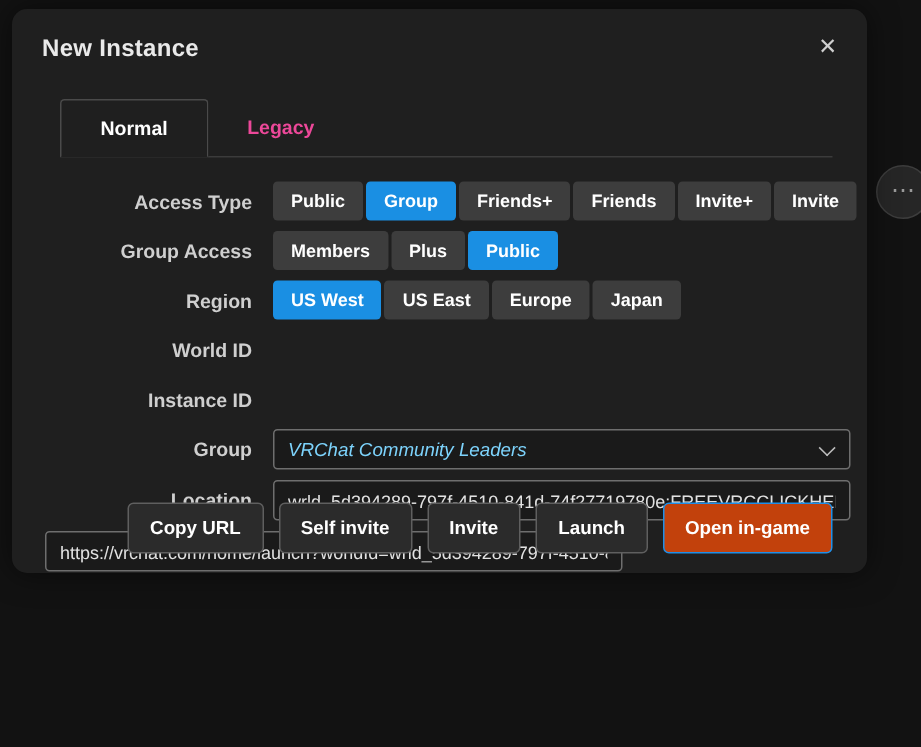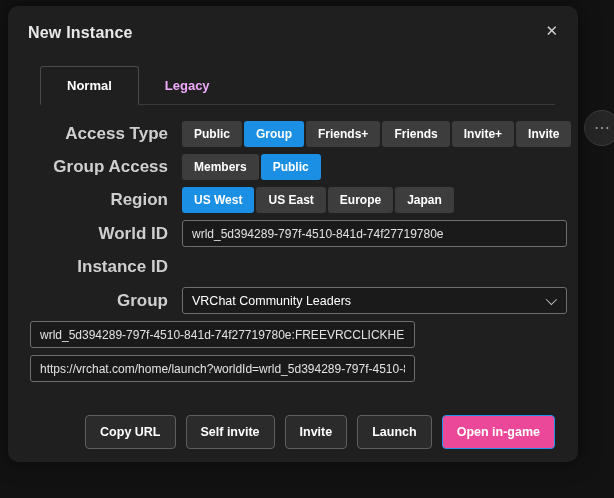--- a/index.html
+++ b/index.html
@@ -13,52 +13,51 @@
 
   
   .more-fab {
     position:absolute; left:584px; top:110px; width:36px; height:36px;
     border-radius:50%; background:#262626; border:1px solid #3d3d3d;
     color:#9a9a9a; font-size:16px; line-height:32px; text-align:center;
     cursor:pointer; z-index:0;
   }
 
   .modal {
-    position:absolute; left:8px; top:6px; width:570px; height:456px;
+    position:absolute; left:8px; top:6px; width:570px; height:376px;
     background:#1f1f1f; border-radius:10px; z-index:1;
     box-shadow:0 0 20px rgba(0,0,0,.5);
   }
   .modal-header { position:relative; padding:18px 0 0 20px; }
   .dialog-title { font-size:16px; font-weight:bold; color:#e9e9e9; letter-spacing:.2px; }
   .close-btn {
     position:absolute; top:12px; right:16px; background:none; border:none;
     color:#cfcfcf; font-size:15px; cursor:pointer; padding:4px;
   }
 
   .tabs {
     display:flex; margin:24px 0 0 32px; width:515px;
     border-bottom:1px solid #3b3b3b;
-    align-items:flex-end;
   }
   .tab {
     padding:11px 26px; font-size:13px; font-weight:bold; color:#bdbdbd;
     cursor:pointer; position:relative;
   }
   .tab.active {
     color:#ffffff; background:#1f1f1f;
     border:1px solid #4a4a4a; border-bottom:1px solid #1f1f1f;
     margin-bottom:-1px; border-radius:3px 3px 0 0;
   }
-  .tab.legacy { color:#f0abfc; }
+  .tab.legacy { color:#ec4899; }
 
   .form { margin-top:16px; padding-left:22px; }
   .row { display:flex; align-items:center; margin-bottom:7px; min-height:26px; }
   .row-label {
     width:138px; text-align:right; margin-right:14px;
-    font-size:17px; font-weight:600; color:#cfcfcf; flex:none;
+    font-size:13px; font-weight:600; color:#cfcfcf; flex:none;
   }
 
   .seg { display:flex; gap:2px; }
   .seg-btn {
     background:#3d3d3d; color:#ffffff; border:none; cursor:pointer;
     font-family:inherit; font-size:12px; font-weight:bold;
     padding:6px 12px; border-radius:3px;
   }
   .seg-btn.sel { background:#1a8fe3; }
 
@@ -69,35 +68,35 @@
 
   .text-input, .select-box {
     width:385px; height:27px; background:#1a1a1a; border:1px solid #6e6e6e;
     border-radius:3px; color:#e2e2e2; font-family:inherit; font-size:12px;
     padding:0 9px;
   }
   .text-input { white-space:nowrap; overflow:hidden; }
   .select-box {
     display:flex; align-items:center; justify-content:space-between; cursor:pointer;
   }
-  .select-box .sel-text { font-size:12.5px; color:#ffffff; }
+  .select-box .sel-text { font-size:12.5px; color:#7dd3fc;font-style:italic; }
   .chevron {
     width:8px; height:8px; border-right:1.5px solid #bdbdbd; border-bottom:1.5px solid #bdbdbd;
     transform:rotate(45deg) translateY(-2px); margin-right:3px; flex:none;
   }
 
   .footer {
     position:absolute; right:23px; bottom:13px; display:flex; gap:10px;justify-content:center;
   }
   .footer-btn {
     background:#2b2b2b; border:1px solid #5f5f5f; border-radius:4px;
     color:#ffffff; font-family:inherit; font-size:12.5px; font-weight:bold;
     padding:9px 14px; cursor:pointer; white-space:nowrap;
   }
-  .footer-btn.primary { background:#ec4899; border-color:#1f8fe8; }
+  .footer-btn.primary { background:#c2410c; border-color:#1f8fe8; }
 </style>
 </head>
 <body>
 
 <div class="screen">
 
   <button class="more-fab">
     <span>⋯</span>
   </button>
 
@@ -126,53 +125,54 @@
           <button class="seg-btn">Friends</button>
           <button class="seg-btn">Invite+</button>
           <button class="seg-btn">Invite</button>
         </div>
       </div>
 
       <div class="row">
         <div class="row-label">Group Access</div>
         <div class="seg">
           <button class="seg-btn">Members</button>
+          <button class="seg-btn">Plus</button>
           <button class="seg-btn sel">Public</button>
         </div>
       </div>
 
       <div class="row">
         <div class="row-label">Region</div>
         <div class="seg">
           <button class="seg-btn sel">US West</button>
           <button class="seg-btn">US East</button>
           <button class="seg-btn">Europe</button>
           <button class="seg-btn">Japan</button>
         </div>
       </div>
 
 
       <div class="row">
         <div class="row-label">World ID</div>
-        <input type="text" class="text-input" value="wrld_5d394289-797f-4510-841d-74f27719780e" style="">
       </div>
 
       <div class="row">
         <div class="row-label">Instance ID</div>
       </div>
 
       <div class="row">
         <div class="row-label">Group</div>
         <div class="select-box">
           <span class="sel-text">VRChat Community Leaders</span>
           <span class="chevron"></span>
         </div>
       </div>
 
       <div class="row">
+        <div class="row-label">Location</div>
         <input type="text" class="text-input" value="wrld_5d394289-797f-4510-841d-74f27719780e:FREEVRCCLICKHERENOJO" style="">
       </div>
 
       <div class="row">
         <input type="text" class="text-input" value="https://vrchat.com/home/launch?worldId=wrld_5d394289-797f-4510-841d-74f2" style="">
       </div>
 
     </div>
 
     <div class="footer">

